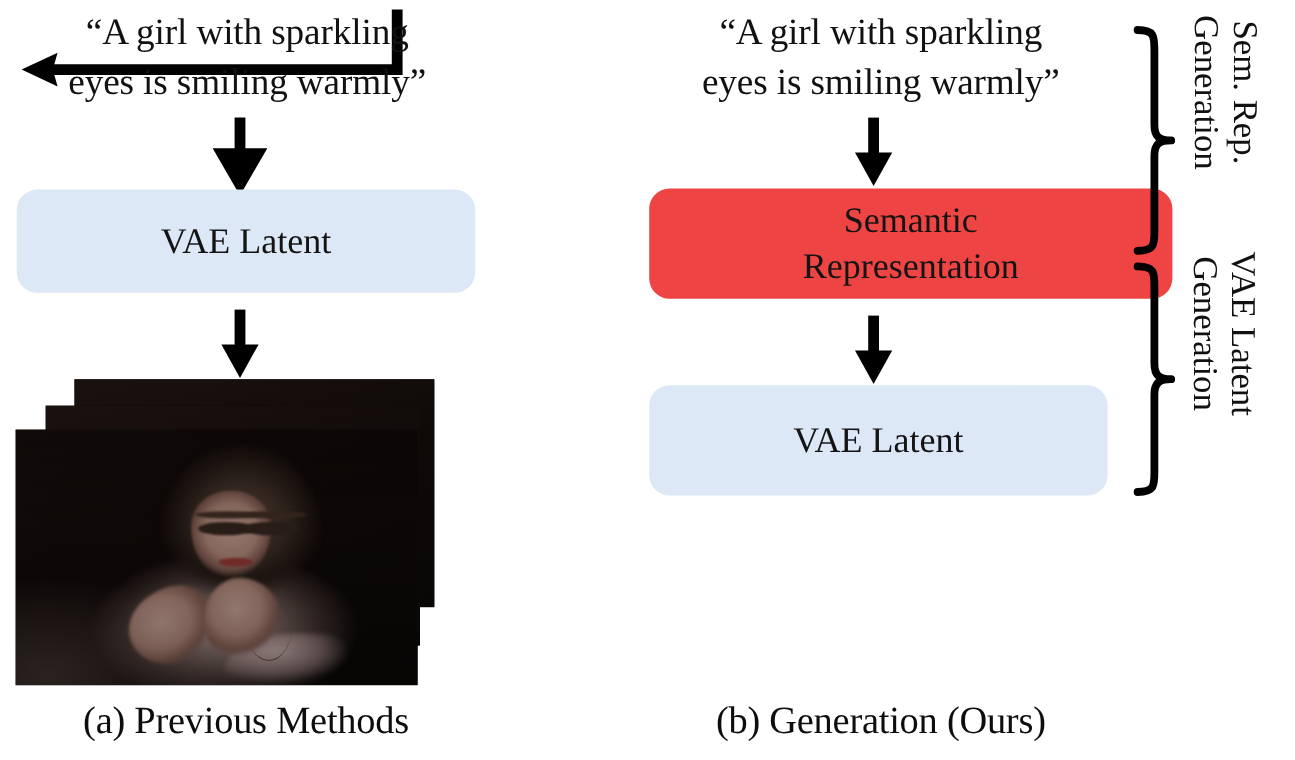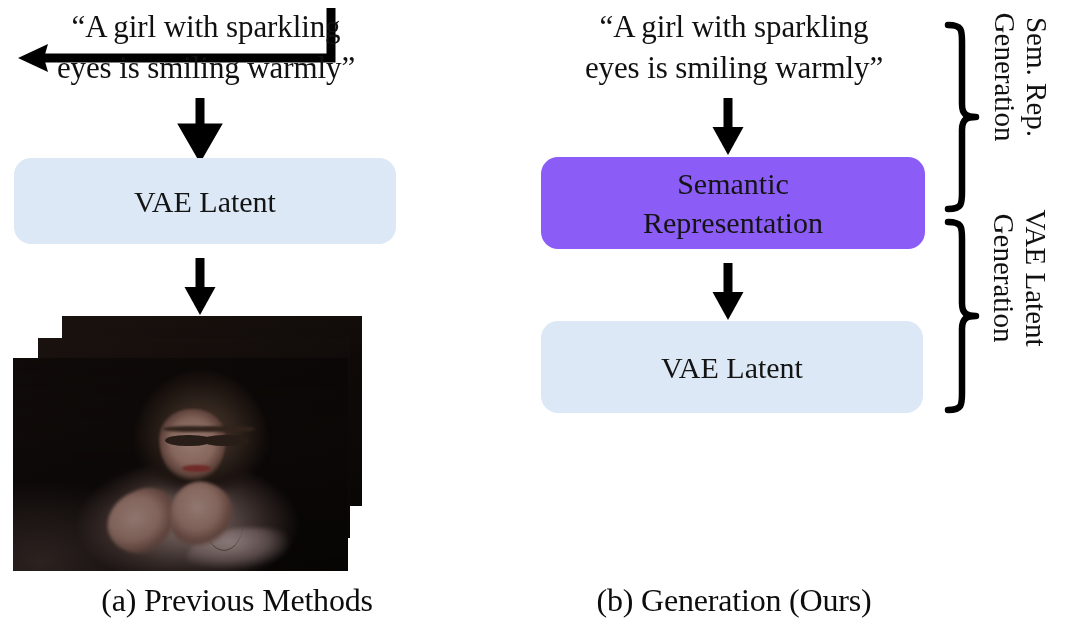--- a/index.html
+++ b/index.html
@@ -45,22 +45,22 @@
     font-size: 30px;
     line-height: 1.3;
     white-space: pre-line;
     color: #141414;
   }
   .box-vae-left {
     left: 14px; top: 158px; width: 382px; height: 86px;
     background: #dce8f5;
   }
   .box-semrep {
-    left: 541px; top: 157px; width: 384px; height: 92px;
-    background: #8b5cf6;
+    left: 541px; top: 157px; width: 436px; height: 92px;
+    background: #ef4444;
   }
   .box-vae-right {
     left: 541px; top: 321px; width: 382px; height: 92px;
     background: #dce8f5;
   }
 
   
   .arrow-svg {
     position: absolute;
     overflow: visible;
@@ -235,21 +235,21 @@
 
   
   .caption {
     position: absolute;
     top: 582px;
     font-size: 32px;
     text-align: center;
     color: #0d0d0d;
     letter-spacing: -0.2px;
   }
-  .caption-left  { left: 16px;   width: 410px; padding-left: 16px; }
+  .caption-left  { left: 0px;   width: 410px; }
   .caption-right { left: 528px; width: 412px; }
 </style>
 </head>
 <body>
 
 <div class="stage">
 
   <div>
 
     <div class="prompt prompt-left">“A girl with sparkling

